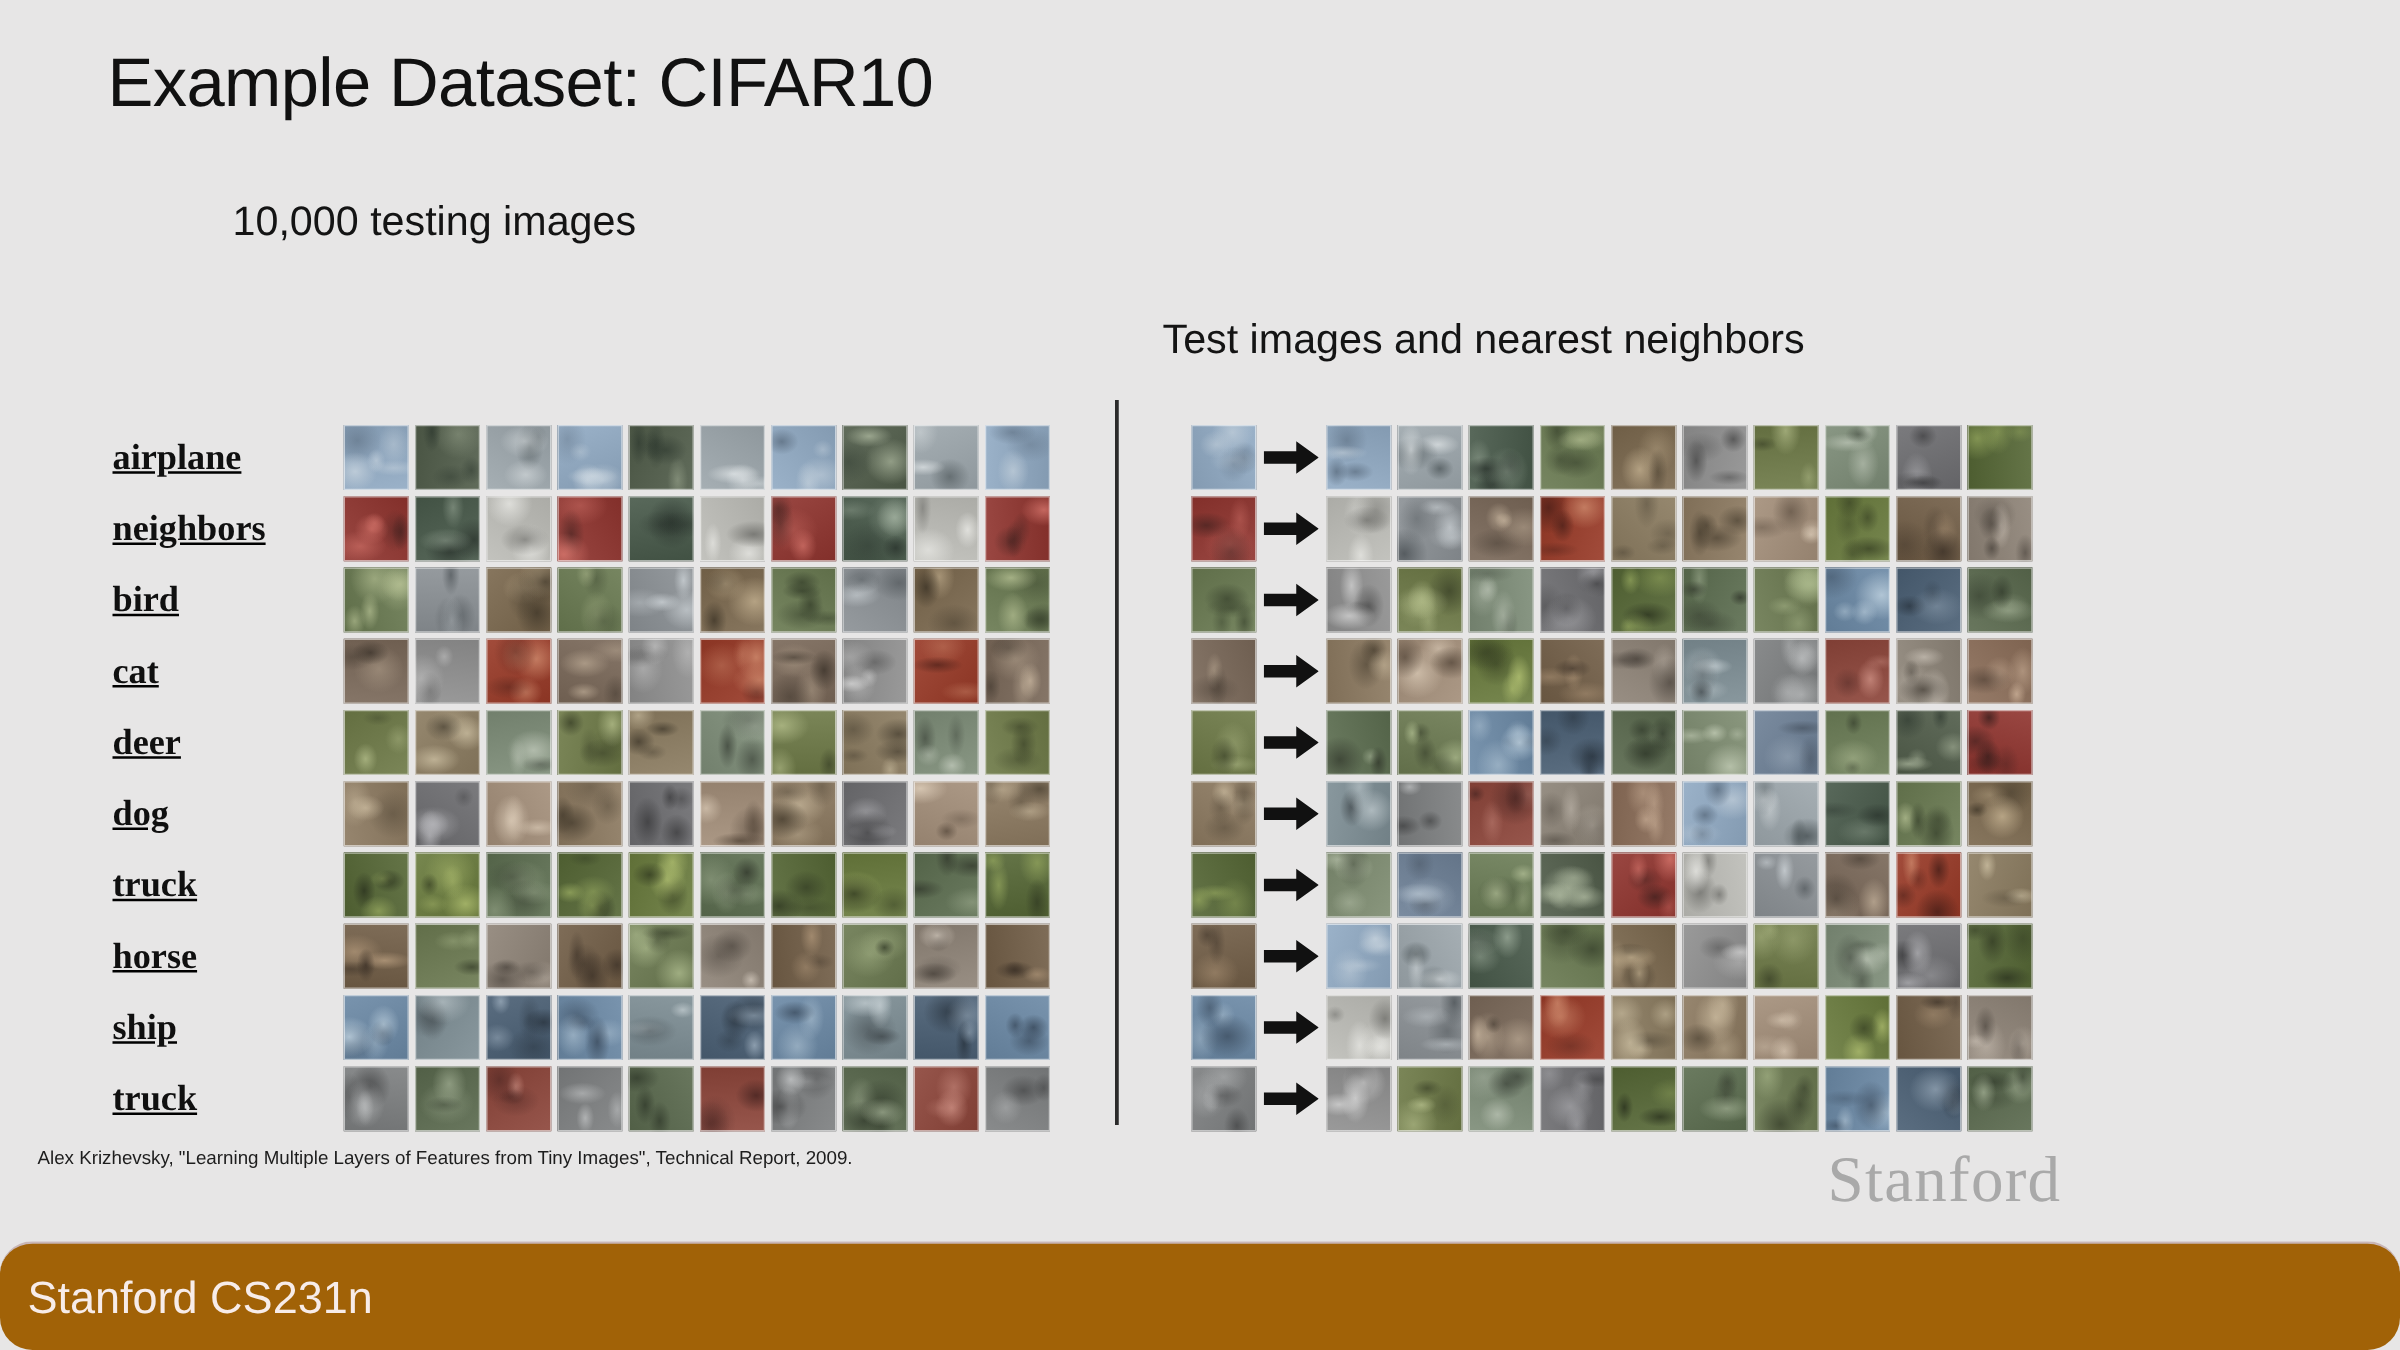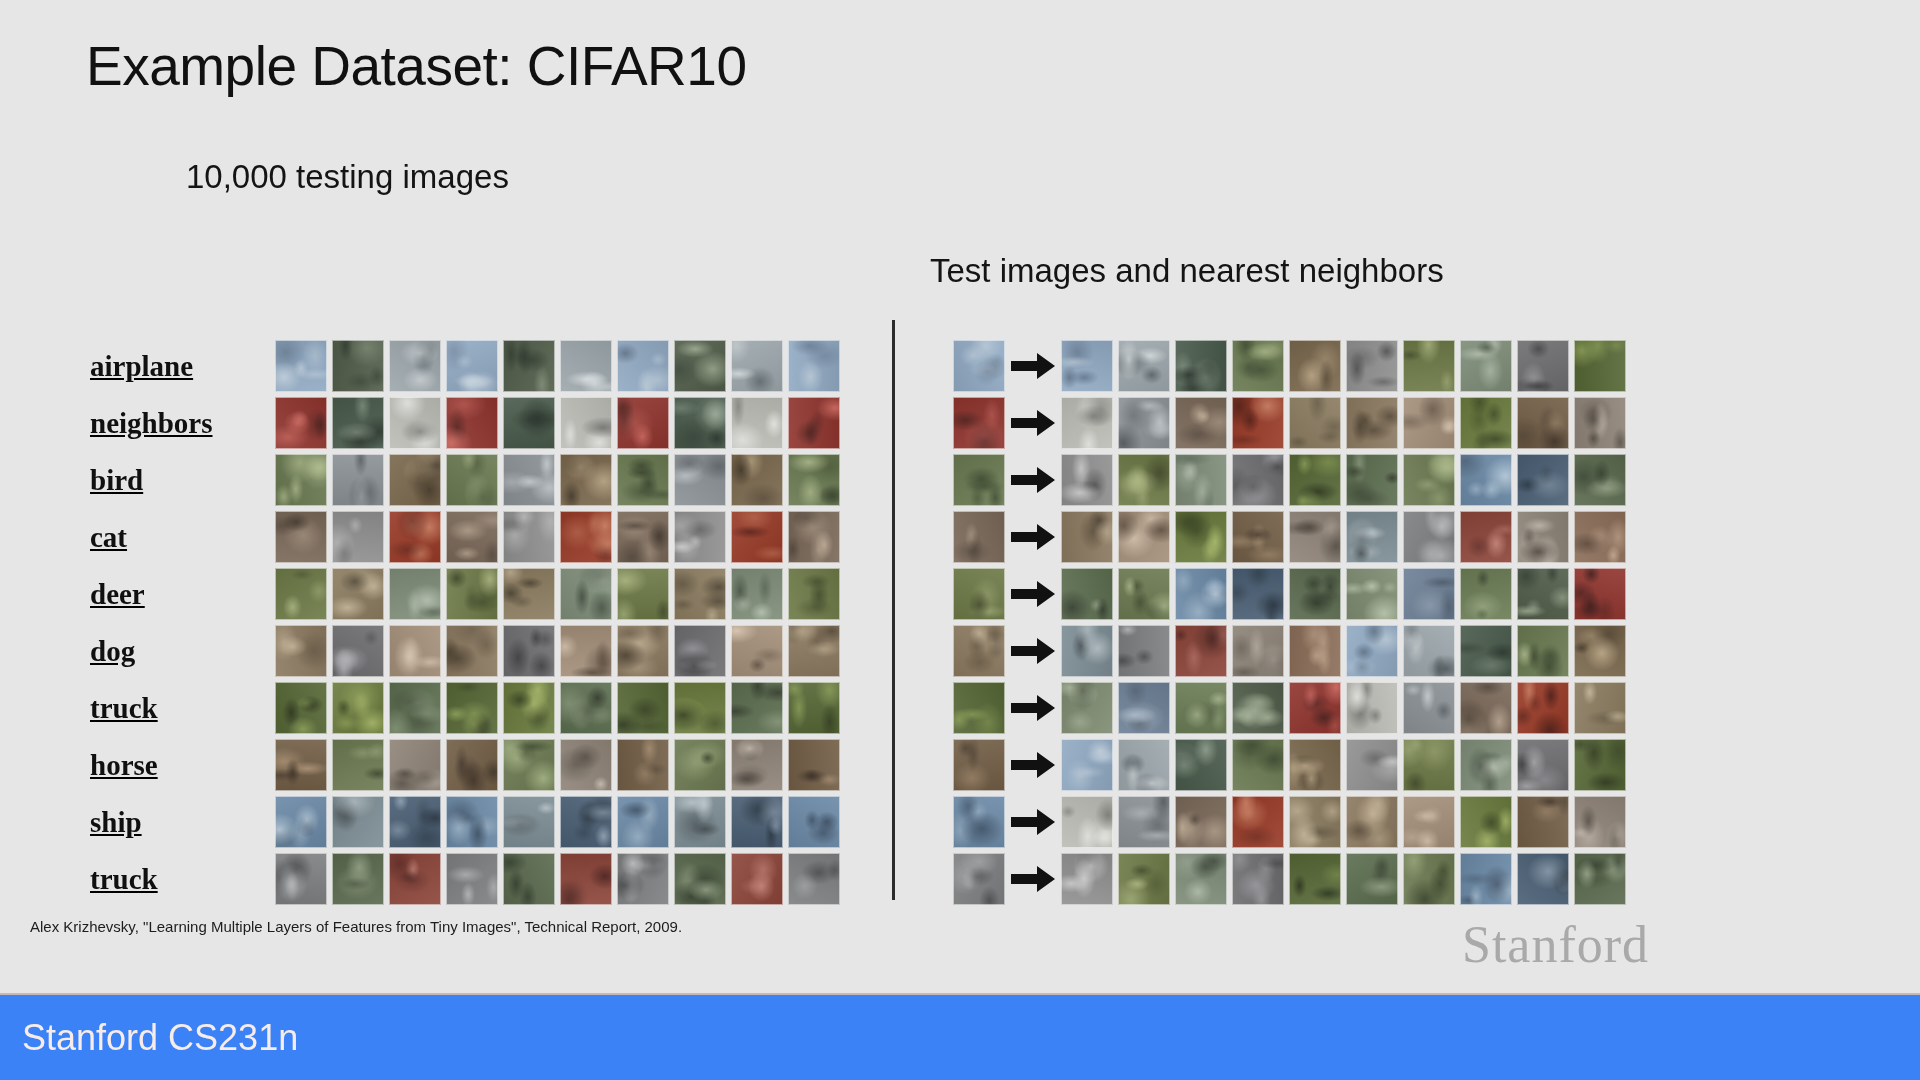--- a/index.html
+++ b/index.html
@@ -542,17 +542,17 @@
           <div class="thumb" style="background-image: radial-gradient(56.5% 48.4% at 60.6% 35.7%, rgba(150, 167, 183, 0.74) 0%, rgba(150, 167, 183, 0) 72%), radial-gradient(26.1% 40% at 87% 54.9%, rgba(42, 53, 64, 0.54) 0%, rgba(42, 53, 64, 0) 72%), radial-gradient(42.2% 40.1% at 88% 43.2%, rgba(42, 53, 64, 0.65) 0%, rgba(42, 53, 64, 0) 72%), radial-gradient(21.8% 29.2% at 89.6% 56.8%, rgba(150, 167, 183, 0.77) 0%, rgba(150, 167, 183, 0) 72%), linear-gradient(42deg, rgb(91, 110, 129) 0%, rgb(67, 86, 105) 100%);"></div>
           <div class="thumb" style="background-image: radial-gradient(26.6% 40.9% at 24.9% 40.3%, rgba(154, 167, 140, 0.85) 0%, rgba(154, 167, 140, 0) 72%), radial-gradient(53.3% 24.1% at 38.3% 24.3%, rgba(49, 58, 43, 0.7) 0%, rgba(49, 58, 43, 0) 72%), radial-gradient(57.1% 27.5% at 35.1% 49.9%, rgba(49, 58, 43, 0.36) 0%, rgba(49, 58, 43, 0) 72%), radial-gradient(20.9% 38.2% at 85% 16.3%, rgba(49, 58, 43, 0.59) 0%, rgba(49, 58, 43, 0) 72%), radial-gradient(39% 40% at 80.4% 29.7%, rgba(154, 167, 140, 0.8) 0%, rgba(154, 167, 140, 0) 72%), linear-gradient(325deg, rgb(105, 119, 94) 0%, rgb(81, 95, 70) 100%);"></div>
         </div>
       </div>
     </div>
 
   <div id="citation">Alex Krizhevsky, "Learning Multiple Layers of Features from Tiny Images", Technical Report, 2009.</div>
 
   <div id="stanford-wordmark" style="color: rgb(169, 169, 169);">Stanford</div>
 
-  <div id="footer-bar" style="background: #3b82f6;">
+  <div id="footer-bar" style="background: #a16207; border-radius: 26px;">
     <div id="footer-text" style="color: rgb(247, 236, 233);">Stanford CS231n</div>
   </div>
 
 </div>
 
 </body></html>

